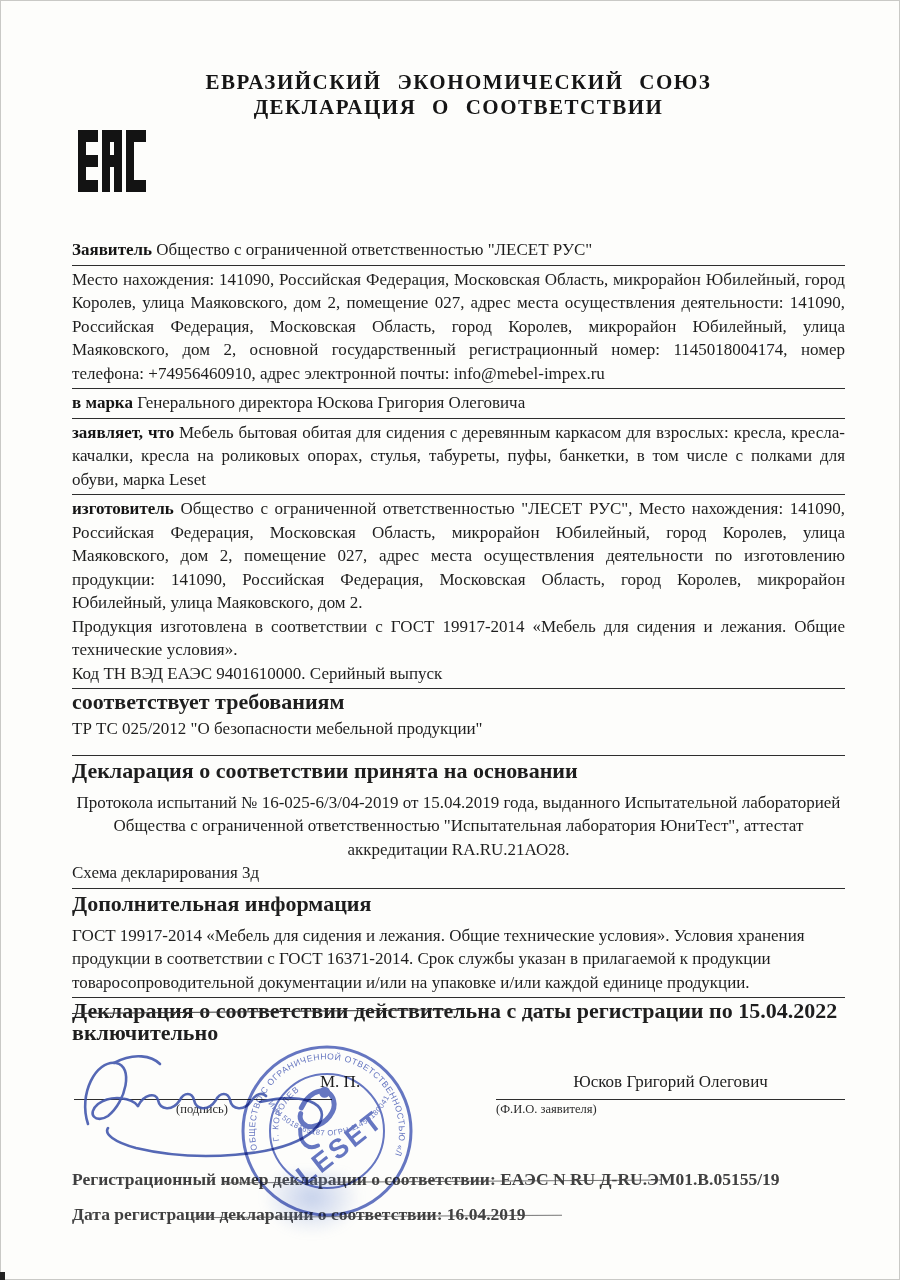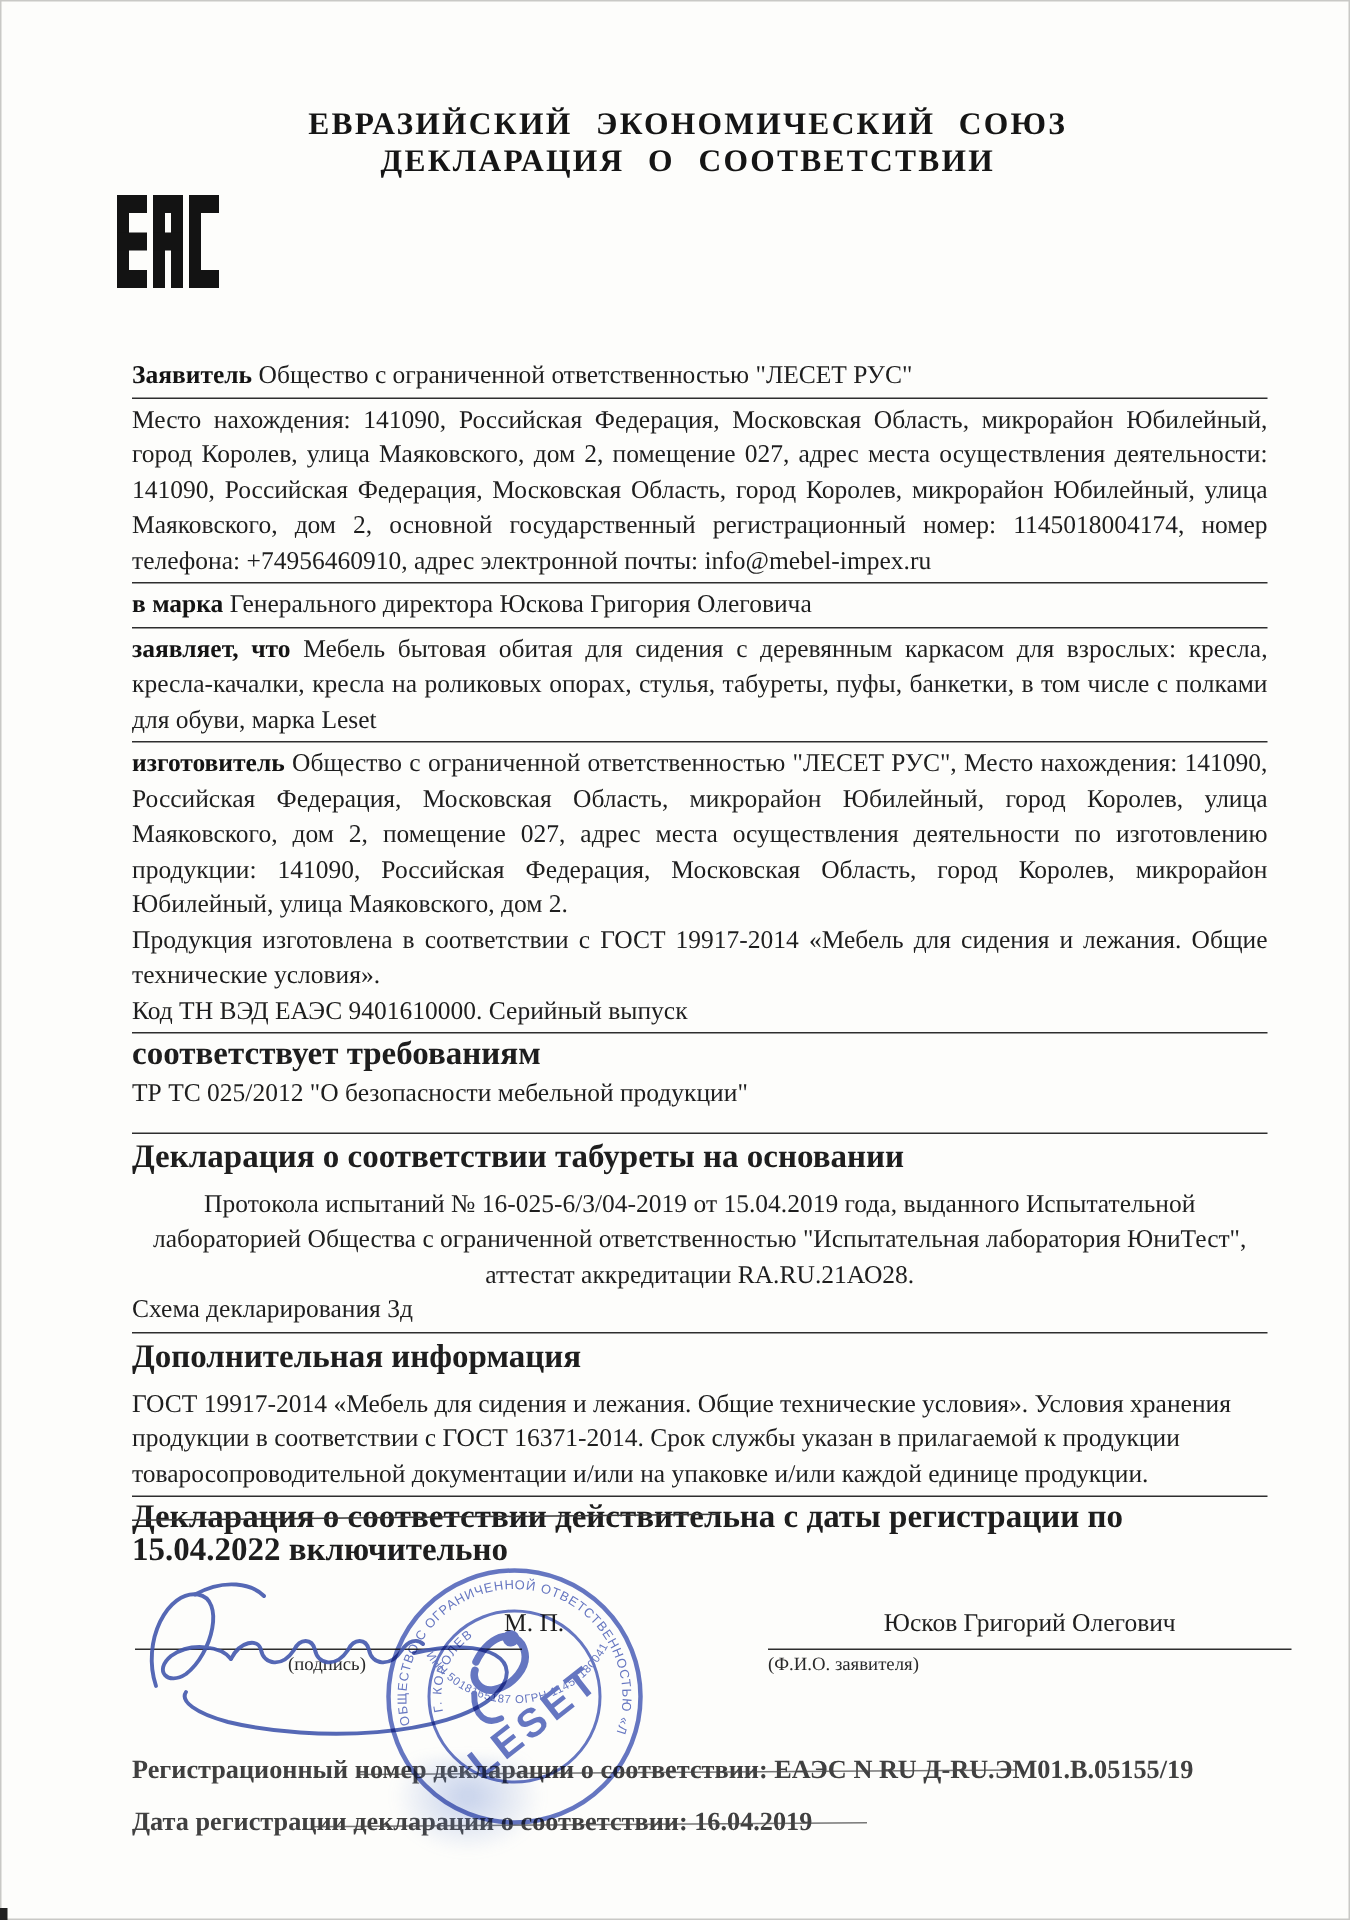--- a/index.html
+++ b/index.html
@@ -10,21 +10,21 @@
     background:#fdfdfb;
     overflow:hidden;
     font-family:"Liberation Serif","DejaVu Serif",serif;
     color:#1e1e1e;
     box-shadow:inset 0 0 0 1px #c9c9c6;
   }
   .doc{position:absolute;left:72px;top:70px;width:773px;}
   .title{ text-align:center;font-weight:bold;font-size:21px;line-height:25px;
           letter-spacing:1.5px;word-spacing:9px;color:#151515;}
   .eac{position:absolute;left:6px;top:60px;}
-  .body-start{margin-top:118px;margin-left:16px;}
+  .body-start{margin-top:118px;}
   p{margin:0;}
   .line{font-size:17px;line-height:23.5px;}
   .para{font-size:17px;line-height:23.5px;text-align:justify;}
   b{color:#141414;}
   .rule{border:0;border-top:1.6px solid #2e2e2e;margin:3px 0 2px 0;height:0;}
   .rule.thin{border-top-width:1.3px;}
   .gap-s{margin-top:4px;}
   .gap-m{margin-top:9px;}
   .heading{font-size:22px;line-height:22px;font-weight:bold;}
   .validity{position:relative;}
@@ -94,21 +94,21 @@
 
       <p class="para"><b>изготовитель</b><span> Общество с ограниченной ответственностью "ЛЕСЕТ РУС", Место нахождения: 141090, Российская Федерация, Московская Область, микрорайон Юбилейный, город Королев, улица Маяковского, дом 2, помещение 027, адрес места осуществления деятельности по изготовлению продукции: 141090, Российская Федерация, Московская Область, город Королев, микрорайон Юбилейный, улица Маяковского, дом 2.</span></p>
       <p class="para">Продукция изготовлена в соответствии с ГОСТ 19917-2014 «Мебель для сидения и лежания. Общие технические условия».</p>
       <p class="line">Код ТН ВЭД ЕАЭС 9401610000. Серийный выпуск</p>
       <div class="rule"></div>
 
       <p class="heading">соответствует требованиям</p>
       <p class="line gap-s">ТР ТС 025/2012 "О безопасности мебельной продукции"</p>
       <div class="rule" style="margin-top:14px;"></div>
 
-      <p class="heading gap-s">Декларация о соответствии табуреты на основании</p>
+      <p class="heading gap-s">Декларация о соответствии принята на основании</p>
       <p class="para gap-m" style="text-align:center;">Протокола испытаний № 16-025-6/3/04-2019 от 15.04.2019 года, выданного Испытательной лабораторией Общества с ограниченной ответственностью "Испытательная лаборатория ЮниТест", аттестат аккредитации RA.RU.21АО28.</p>
       <p class="line">Схема декларирования 3д</p>
       <div class="rule"></div>
 
       <p class="heading gap-s">Дополнительная информация</p>
       <p class="para gap-m" style="text-align:left;">ГОСТ 19917-2014 «Мебель  для сидения и  лежания. Общие технические  условия».  Условия хранения продукции в соответствии с ГОСТ 16371-2014. Срок службы  указан  в  прилагаемой  к продукции товаросопроводительной документации и/или на упаковке и/или каждой единице продукции.</p>
       <div class="rule thin"></div>
 
       <p class="heading validity"><span>Декларация о соответствии  действительна с даты регистрации по 15.04.2022 включительно</span><span class="strike"></span></p>
 

